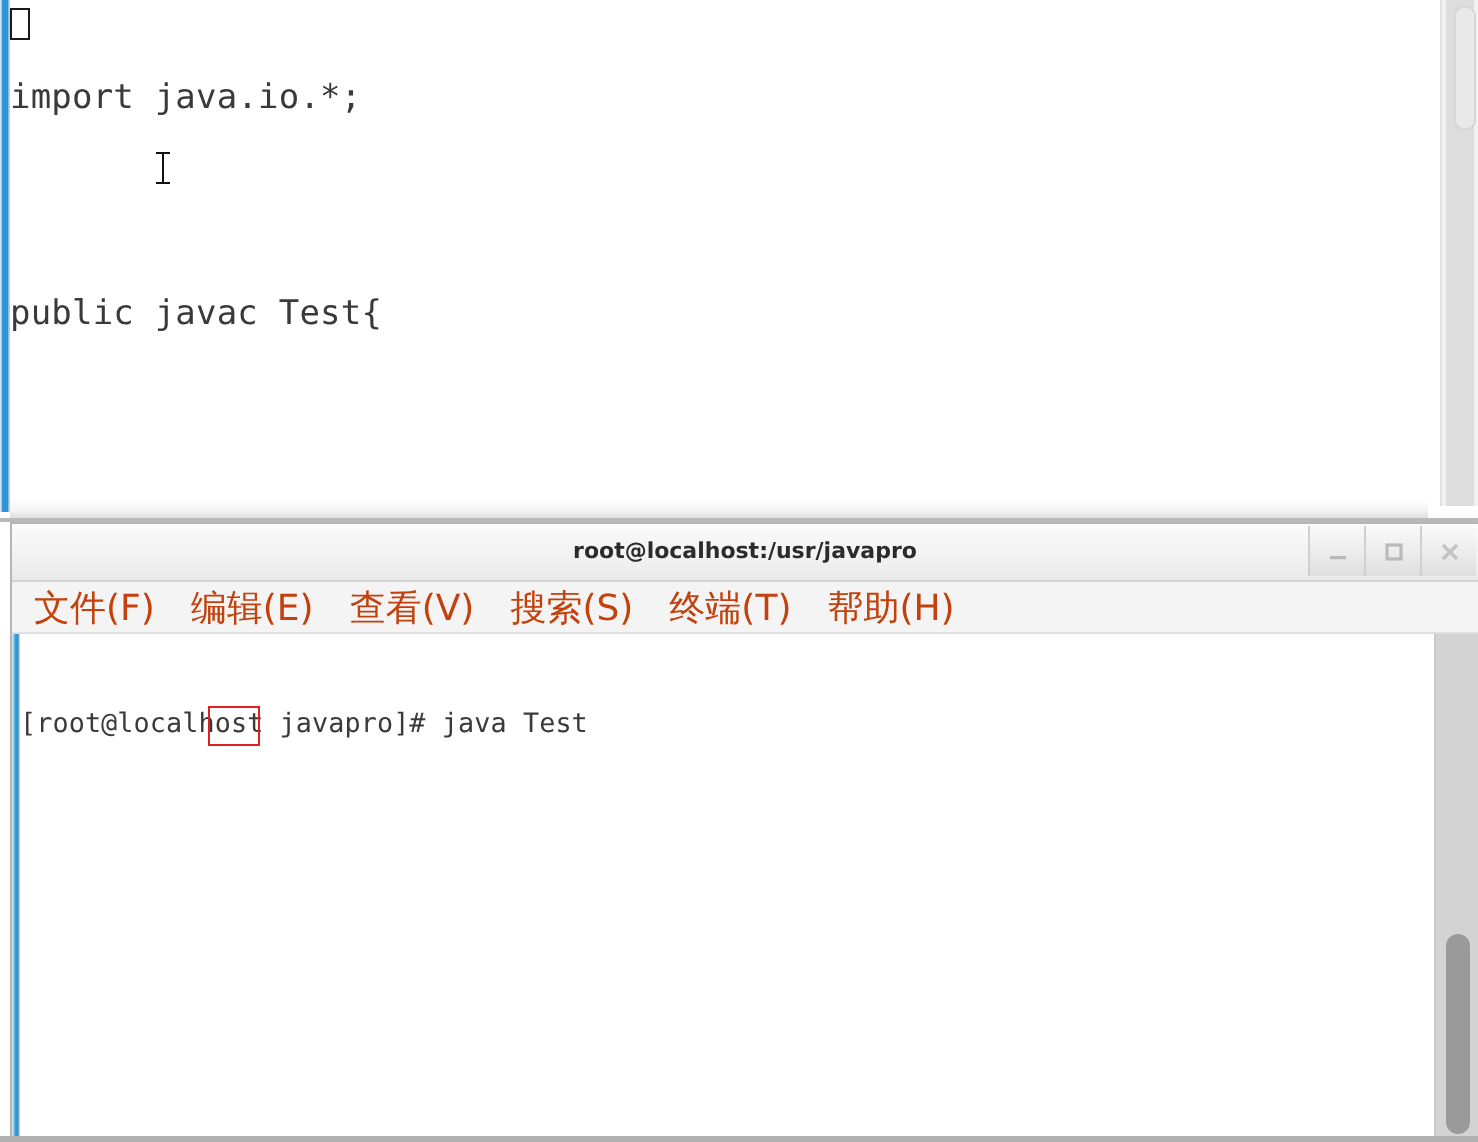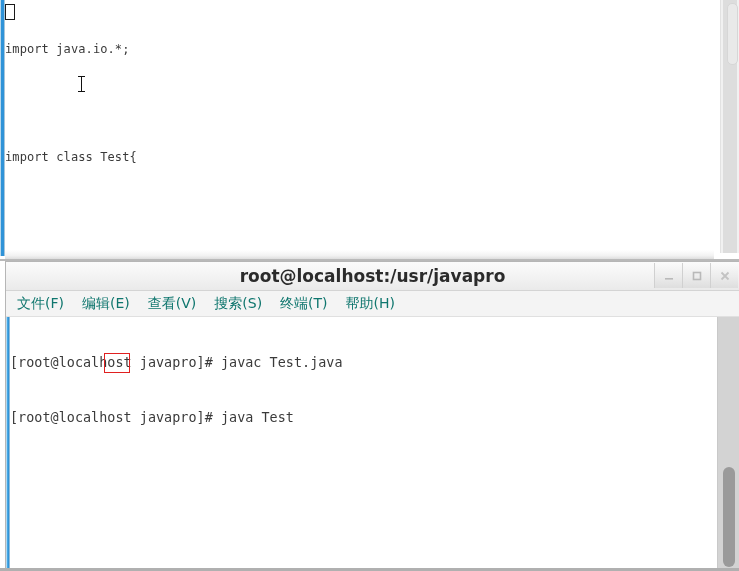--- a/index.html
+++ b/index.html
@@ -42,21 +42,21 @@
     background: #2f93d8;
   }
   #editor-code {
     position: absolute;
     left: 5px;
     top: 0;
     right: 25px;
     height: 250px;
     background: #ffffff;
     font-family: "DejaVu Sans Mono", monospace;
-    font-size: 12px;
+    font-size: 17px;
     line-height: 18px;
     color: #3a3a3a;
     white-space: pre;
     padding: 4px 0 0 0;
     overflow: hidden;
     letter-spacing: 0.1px;
   }
   #editor-code .ln { display: block; height: 18px; }
 
   #editor-scrollbar {
@@ -146,21 +146,21 @@
     height: 28px;
     background: linear-gradient(to bottom, #fbfbfb 0%, #f3f3f3 50%, #eaeaea 100%);
     border-bottom: 1px solid #d4d4d4;
   }
   #terminal-title {
     position: absolute;
     left: 0; right: 0; top: 0;
     line-height: 28px;
     text-align: center;
     font-family: "DejaVu Sans", sans-serif;
-    font-size: 17px;
+    font-size: 11px;
     font-weight: bold;
     color: #2b2b2b;
   }
   #window-controls {
     position: absolute;
     right: 1px;
     top: 1px;
     display: flex;
     gap: 0px;
   }
@@ -184,22 +184,22 @@
     height: 25px;
     background: #f4f4f4;
     border-bottom: 1px solid #e0e0e0;
     display: flex;
     align-items: center;
     padding-left: 8px;
     gap: 12px;
   }
   .menu-item {
     font-family: "DejaVu Sans", sans-serif;
-    font-size: 14px;
-    color: #0f766e;
+    font-size: 18px;
+    color: #c2410c;
     padding: 2px 3px;
     cursor: default;
     white-space: nowrap;
   }
 
   #terminal-body {
     position: relative;
     height: 255px;
     background: #ffffff;
     overflow: hidden;
@@ -271,21 +271,21 @@
 
 <div id="editor-window">
 
   <div id="editor-left-rail">
     <div id="editor-left-rail-inner"></div>
   </div>
 
   <div id="editor-code">
     <span class="ln">import java.io.*;</span>
     <span class="ln"></span>
-    <span class="ln">import class Test{</span>
+    <span class="ln">public javac Test{</span>
     <span class="ln"></span>
     
     
     
     
     
     
     
     
     
@@ -338,21 +338,20 @@
     <div class="menu-item">查看(V)</div>
     <div class="menu-item">搜索(S)</div>
     <div class="menu-item">终端(T)</div>
     <div class="menu-item">帮助(H)</div>
   </div>
 
   <div id="terminal-body">
     <div id="terminal-left-rail"></div>
 
     <div id="terminal-output">
-      <span class="ln">[root@localhost javapro]# javac Test.java</span>
       <span class="ln">[root@localhost javapro]# java Test</span>
       
       
       
       
       
       
       
       
       

